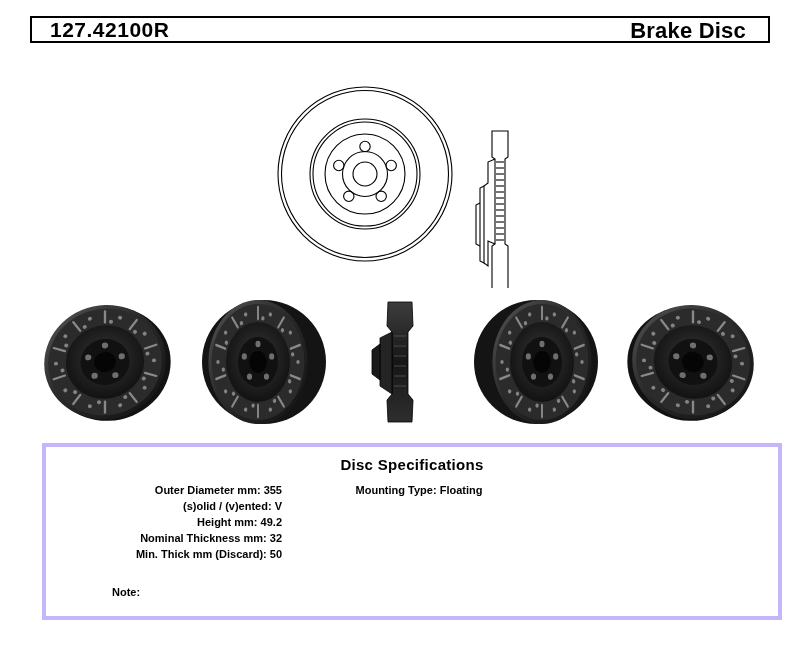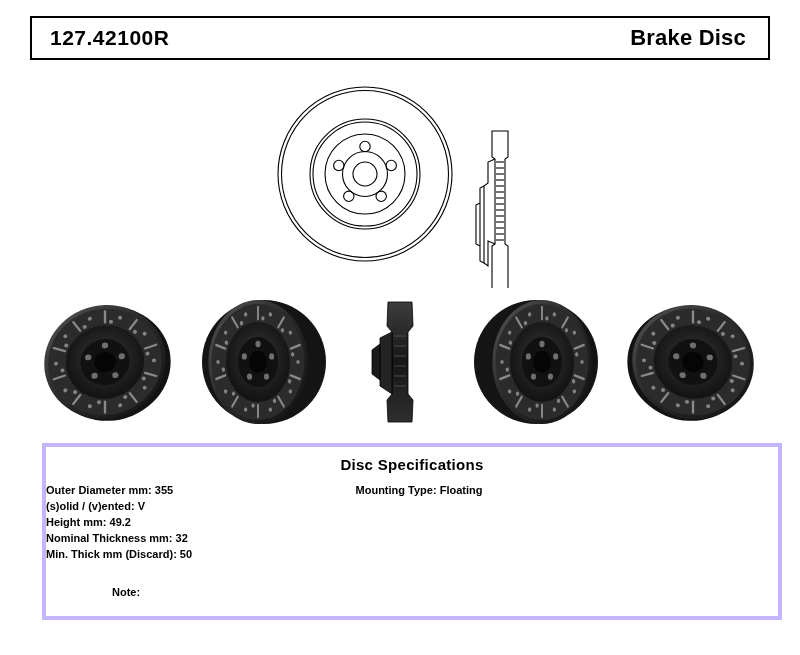--- a/index.html
+++ b/index.html
@@ -15,25 +15,25 @@
     position: relative;
     overflow: hidden;
   }
 
   
   .header {
     position: absolute;
     left: 30px;
     top: 16px;
     width: 740px;
-    height: 44px;
+    height: 27px;
     border: 2px solid #000;
     box-sizing: border-box;
     display: flex;
-    align-items: center;
+    align-items: flex-start;
     justify-content: space-between;
   }
   .header .part-number {
     font-size: 21px;
     font-weight: bold;
     letter-spacing: 0.5px;
     padding-left: 18px;
   }
   .header .product-type {
     font-size: 22px;
@@ -87,21 +87,21 @@
   }
   .spec-columns {
     display: flex;
     margin-top: 9px;
   }
   .spec-col {
     box-sizing: border-box;
   }
   .spec-col.col1 {
     width: 246px;
-    text-align: left;
+    text-align: right;
     padding-right: 10px;
   }
   .spec-col.col2 {
     width: 252px;
     text-align: right;
     padding-right: 8px;
   }
   .spec-col.col3 {
     width: 230px;
     text-align: center;

